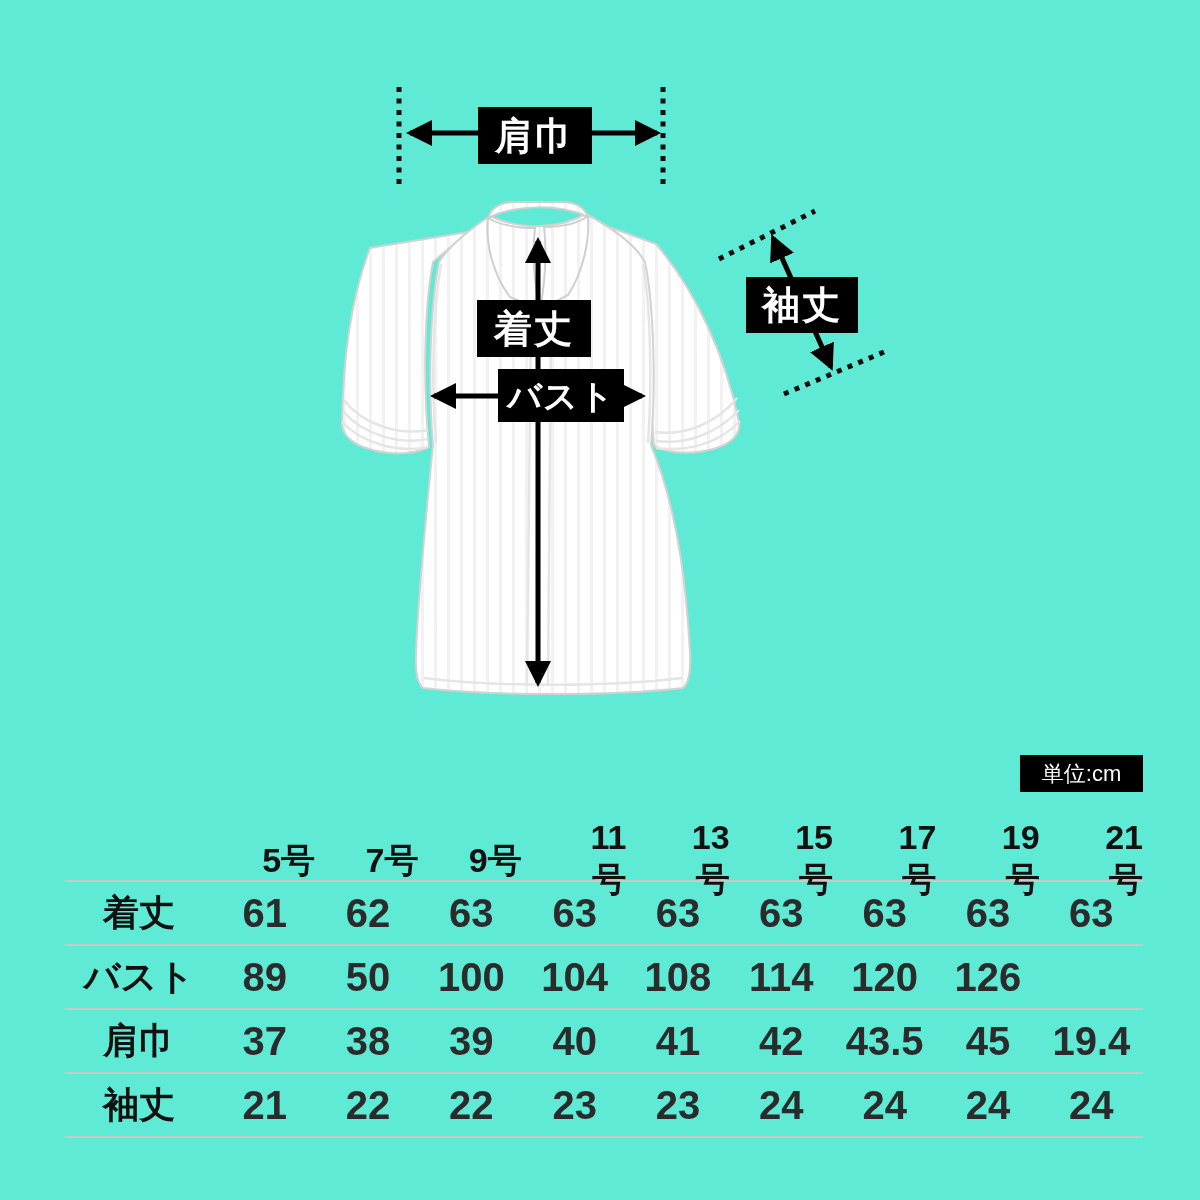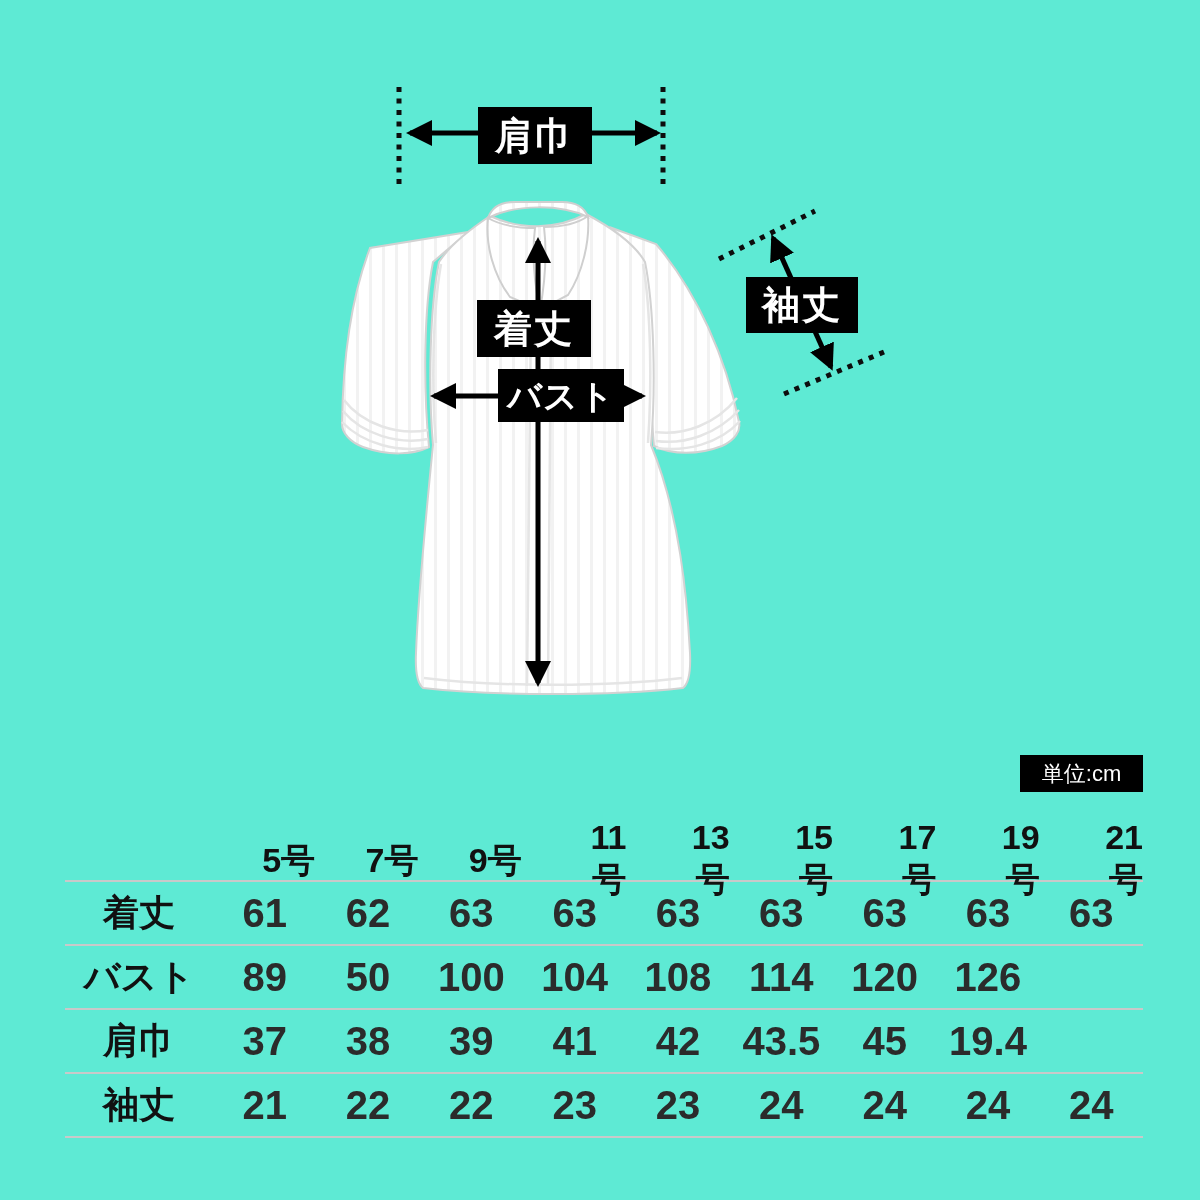--- a/index.html
+++ b/index.html
@@ -163,20 +163,21 @@
       <div class="t-cell t-val">114</div>
       <div class="t-cell t-val">120</div>
       <div class="t-cell t-val">126</div>
     </div>
 
     <div class="t-row">
       <div class="t-cell t-label">肩巾</div>
       <div class="t-cell t-val">37</div>
       <div class="t-cell t-val">38</div>
       <div class="t-cell t-val">39</div>
+      <div class="t-cell t-val">40</div>
       <div class="t-cell t-val">41</div>
       <div class="t-cell t-val">42</div>
       <div class="t-cell t-val">43.5</div>
       <div class="t-cell t-val">45</div>
       <div class="t-cell t-val">19.4</div>
     </div>
 
     <div class="t-row">
       <div class="t-cell t-label">袖丈</div>
       <div class="t-cell t-val">21</div>

